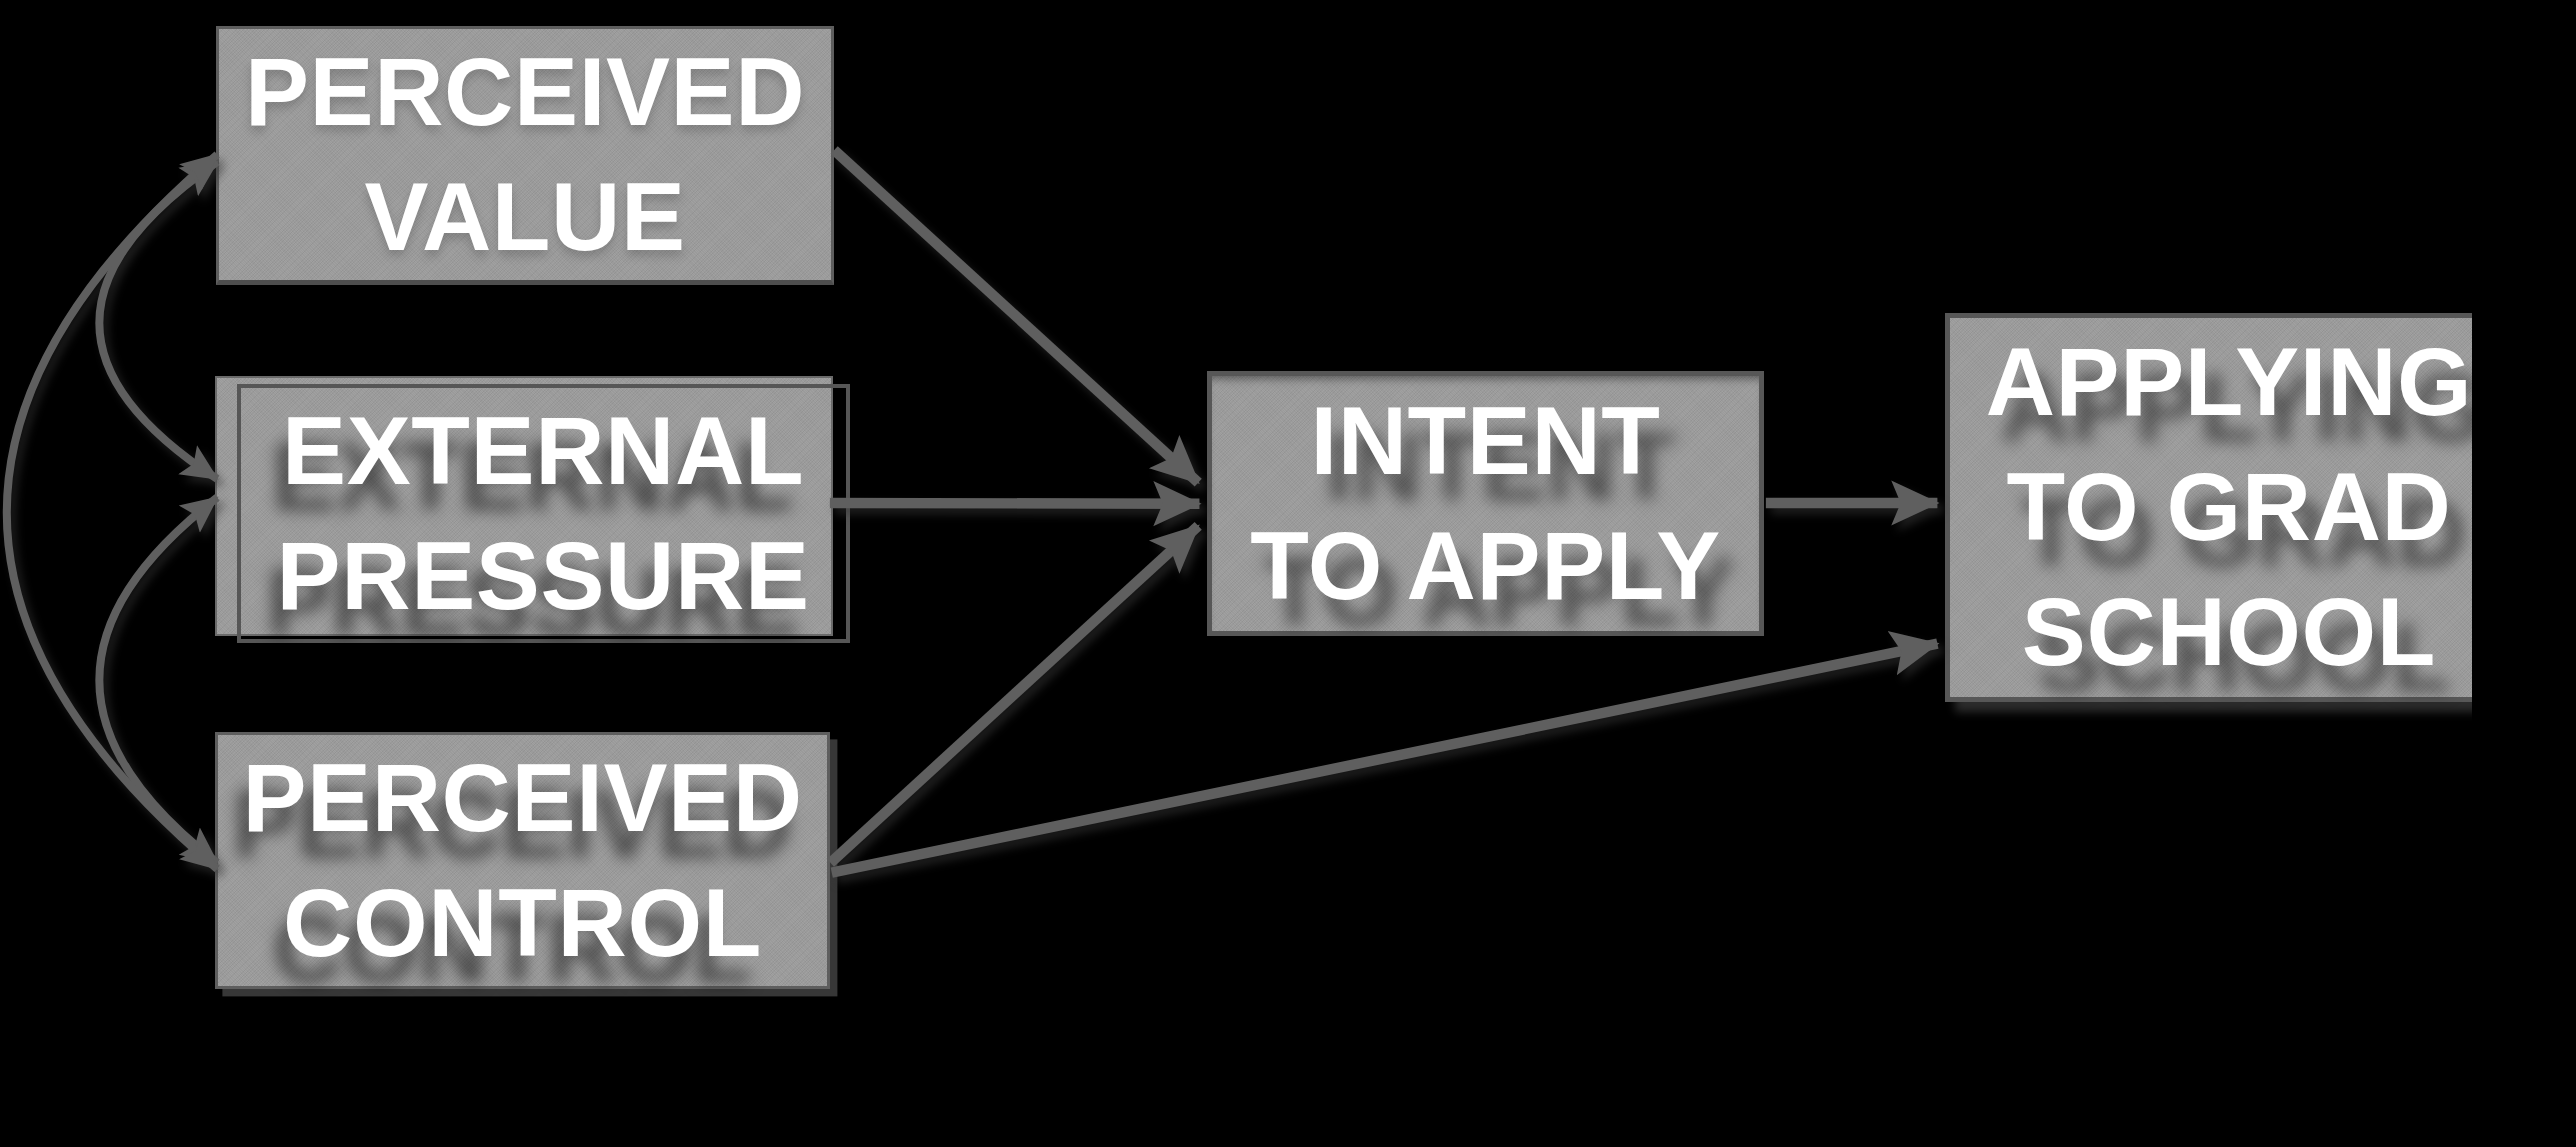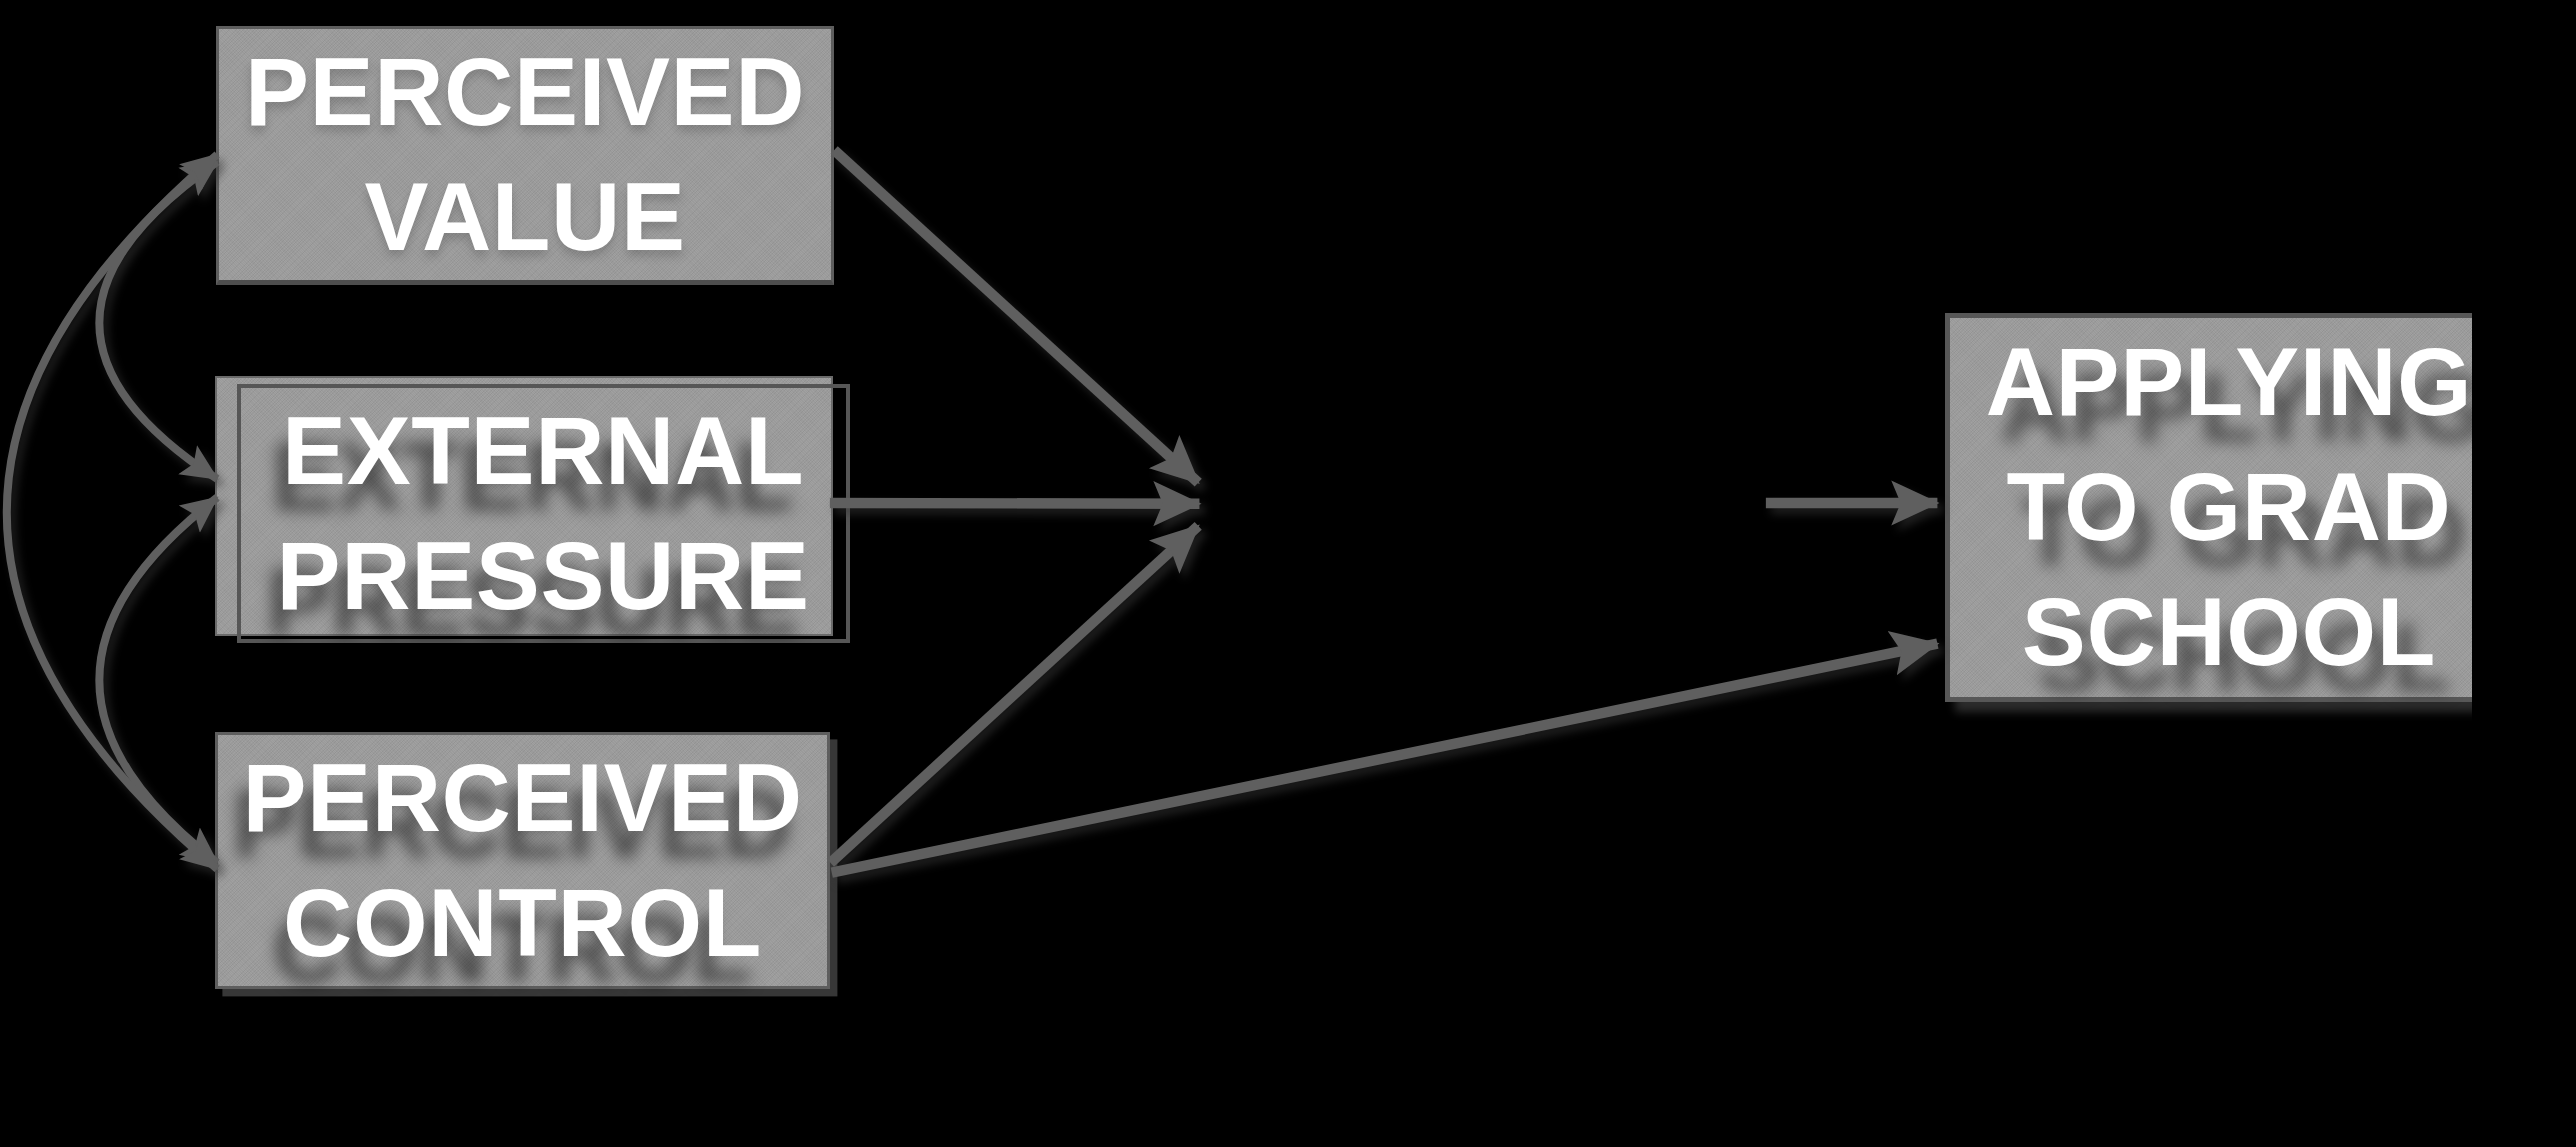--- a/index.html
+++ b/index.html
@@ -120,20 +120,24 @@
       <div class="node-label shadow-left">EXTERNAL
 PRESSURE</div>
     </div>
   </div>
 
   <div class="node fill" id="node-perceived-control">
     <div class="node-label shadow-left">PERCEIVED
 CONTROL</div>
   </div>
 
+  <div class="node fill" id="node-intent-to-apply">
+    <div class="node-label shadow-right">INTENT
+TO APPLY</div>
+  </div>
 
   <div class="node fill" id="node-applying-to-grad-school">
     <div class="node-label shadow-right">APPLYING
 TO GRAD
 SCHOOL</div>
   </div>
 
   <svg class="edges" viewBox="0 0 4175 1860" aria-hidden="true">
     <defs>
       <marker id="ah" viewBox="0 0 5 5" markerWidth="5" markerHeight="5" refX="4.4" refY="2.5" orient="auto-start-reverse" markerUnits="strokeWidth">

